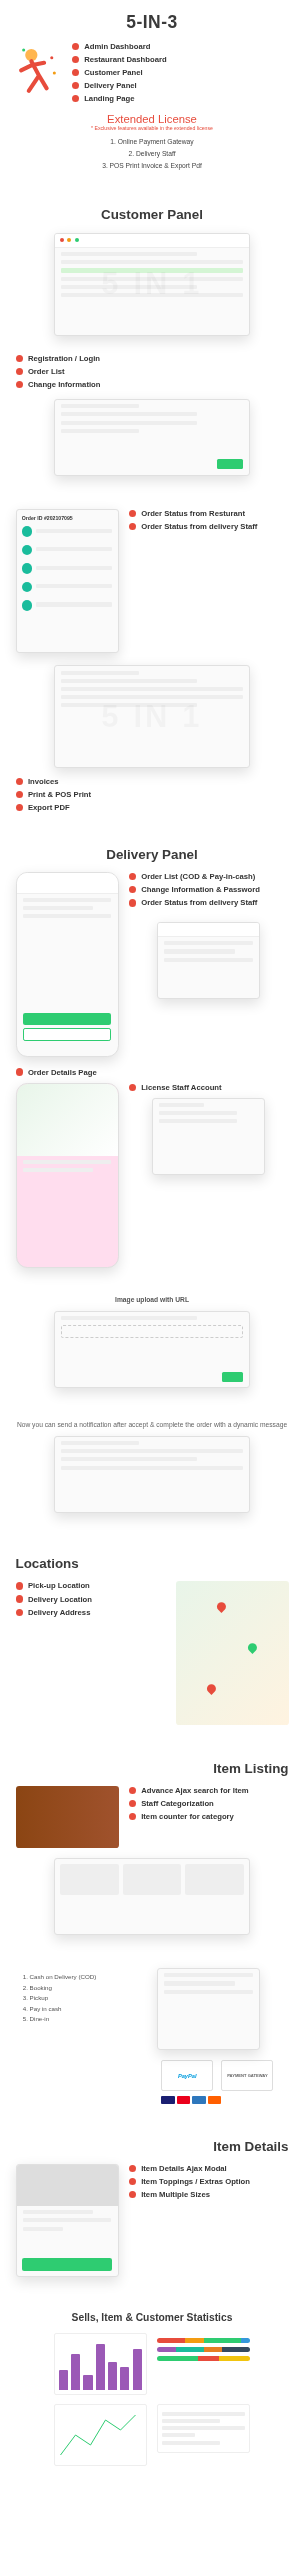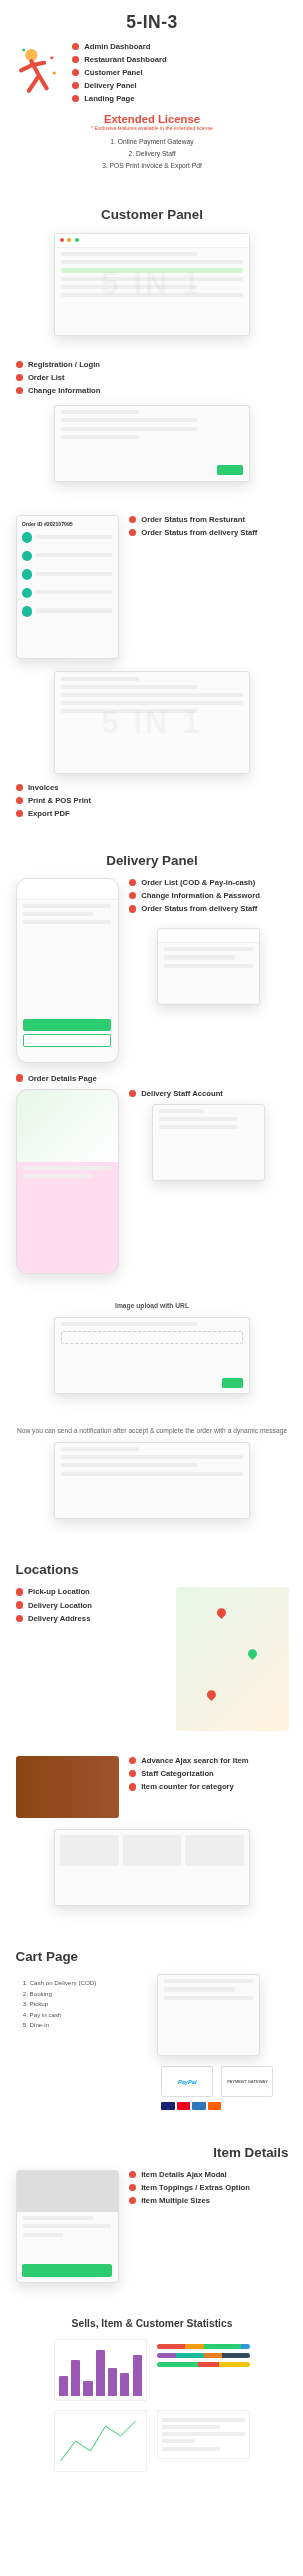--- a/index.html
+++ b/index.html
@@ -5,21 +5,21 @@
 *{margin:0;padding:0;box-sizing:border-box}
 body{width:304px;font-family:-apple-system,Arial,sans-serif;background:#fff;color:#333}
 .sec{padding:12.4px 15.5px;position:relative}
 .title{font-size:17.5px;font-weight:700;color:#3a3a3a;text-align:center;margin-bottom:8.2px;letter-spacing:0.5px}
 .hrow{display:flex;gap:10.3px;align-items:center}
 .hero-img{width:46px;height:62px;flex-shrink:0}
 .flist{display:flex;flex-direction:column;gap:4.1px}
 .fitem{display:flex;align-items:center;gap:5.2px;font-size:7.7px;font-weight:600}
 .dot{width:7.2px;height:7.2px;border-radius:50%;flex-shrink:0}
 .d-red{background:#e74c3c}
-.ext-title{color:#e74c3c;font-size:11.3px;font-weight:700;text-align:center;margin-top:9.3px}
+.ext-title{color:#e74c3c;font-size:11.3px;font-weight:400;text-align:center;margin-top:9.3px}
 .ext-sub{font-size:5.2px;color:#e74c3c;text-align:center;margin-bottom:5.2px}
 .ext-list{font-size:6.7px;color:#444;text-align:center;line-height:1.8}
 .heading{font-size:13.4px;font-weight:700;color:#3a3a3a;margin:10.3px 0}
 .heading.r{text-align:right}
 .scr{width:100%;max-width:196px;height:103px;background:#fafafa;border:0.5px solid #e0e0e0;border-radius:3.1px;box-shadow:0 4.1px 12.4px rgba(0,0,0,.12);margin:8.2px auto;position:relative;overflow:hidden}
 .scr-sm{height:77px}
 .scr-tall{height:144px}
 .scr-mob{width:103px;height:185px;border-radius:11.3px}
 .watermark{position:absolute;top:0;left:0;right:0;bottom:0;display:flex;align-items:center;justify-content:center;font-size:31px;color:rgba(0,0,0,.03);font-weight:700;letter-spacing:3.1px;pointer-events:none}
 .scr-bar{height:14.4px;background:#fff;border-bottom:0.5px solid #eee;display:flex;align-items:center;padding:0 5.2px;gap:3.1px}
@@ -98,21 +98,21 @@
         <span style="width:4.1px;height:4.1px;border-radius:50%;background:#2ecc71"></span>
       </div>
     <div class="scr-line m"></div>
       <div class="scr-line"></div>
       <div class="scr-line g"></div>
       <div class="scr-line"></div>
       <div class="scr-line m"></div>
       <div class="scr-line"></div>
     <div class="watermark">5 IN 1</div>
   </div>
-  <div class="flist" style="margin-top:24px">
+  <div class="flist" style="margin-top:18px">
     <div class="fitem">
         <span class="dot d-red"></span>
         <span>Registration / Login</span>
       </div>
     <div class="fitem">
         <span class="dot d-red"></span>
         <span>Order List</span>
       </div>
     <div class="fitem">
         <span class="dot d-red"></span>
@@ -228,21 +228,21 @@
     </div>
   <div class="two-col" style="margin-top:6.2px">
     <div class="scr scr-mob" style="margin:0;background:#fde">
       <div style="height:72px;background:linear-gradient(135deg,#e8f5e9,#fff)"></div>
       <div class="scr-line"></div>
         <div class="scr-line m"></div>
     </div>
     <div class="col">
       <div class="fitem">
           <span class="dot d-red"></span>
-          <span>Delivery Staff Account</span>
+          <span>License Staff Account</span>
         </div>
       <div class="scr scr-sm" style="width:113px;margin-top:6.2px">
         <div class="scr-line s"></div>
           <div class="scr-line m"></div>
           <div class="scr-line m"></div>
       </div>
     </div>
   </div>
 </section>
 
@@ -284,20 +284,21 @@
     </div>
     <div class="map">
       <div class="pin" style="top:20.6px;left:41px"></div>
       <div class="pin" style="top:62px;left:72px;background:#2ecc71"></div>
       <div class="pin" style="top:103px;left:31px"></div>
     </div>
   </div>
 </section>
 
 <section class="sec">
+  <h2 class="heading r">Item Listing</h2>
   <div class="two-col">
     <div class="banner" style="width:103px;margin:0"></div>
     <div class="flist col">
       <div class="fitem">
           <span class="dot d-red"></span>
           <span>Advance Ajax search for Item</span>
         </div>
       <div class="fitem">
           <span class="dot d-red"></span>
           <span>Staff Categorization</span>
@@ -311,21 +312,20 @@
   <div class="scr scr-sm" style="margin-top:10.3px">
     <div style="display:flex;gap:4.1px;padding:5.2px">
       <div style="flex:1;height:31px;background:#eee;border-radius:2.1px"></div>
       <div style="flex:1;height:31px;background:#eee;border-radius:2.1px"></div>
       <div style="flex:1;height:31px;background:#eee;border-radius:2.1px"></div>
     </div>
   </div>
 </section>
 
 <section class="sec">
-  <h2 class="heading">Cart Page</h2>
   <div class="two-col">
     <div class="col">
       <ol class="sub">
         <li>1. Cash on Delivery (COD)</li>
         <li>2. Booking</li>
         <li>3. Pickup</li>
         <li>4. Pay in cash</li>
         <li>5. Dine-in</li>
       </ol>
     </div>

